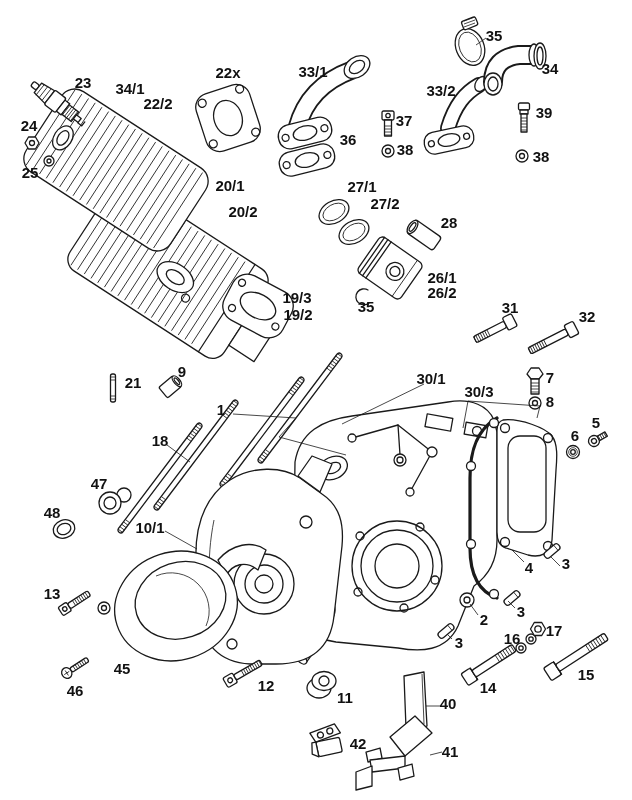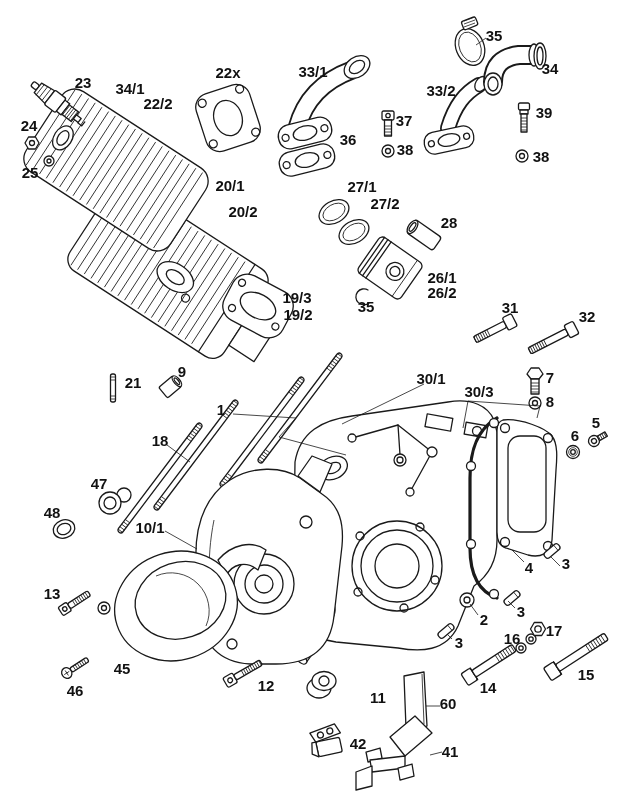--- a/index.html
+++ b/index.html
@@ -493,19 +493,19 @@
       <div class="callout" style="left: 521px; top: 611px;">3</div>
       <div class="callout" style="left: 484px; top: 619px;">2</div>
       <div class="callout" style="left: 554px; top: 630px;">17</div>
       <div class="callout" style="left: 512px; top: 638px;">16</div>
       <div class="callout" style="left: 459px; top: 642px;">3</div>
       <div class="callout" style="left: 122px; top: 668px;">45</div>
       <div class="callout" style="left: 586px; top: 674px;">15</div>
       <div class="callout" style="left: 266px; top: 685px;">12</div>
       <div class="callout" style="left: 488px; top: 687px;">14</div>
       <div class="callout" style="left: 75px; top: 690px;">46</div>
-      <div class="callout" style="left: 345px; top: 697px; margin-left: 33px;">11</div>
-      <div class="callout" style="left: 448px; top: 703px;">60</div>
+      <div class="callout" style="left: 345px; top: 697px;">11</div>
+      <div class="callout" style="left: 448px; top: 703px;">40</div>
       <div class="callout" style="left: 358px; top: 743px;">42</div>
       <div class="callout" style="left: 450px; top: 751px;">41</div>
     </div>
 
 </div>
 
 </body></html>

